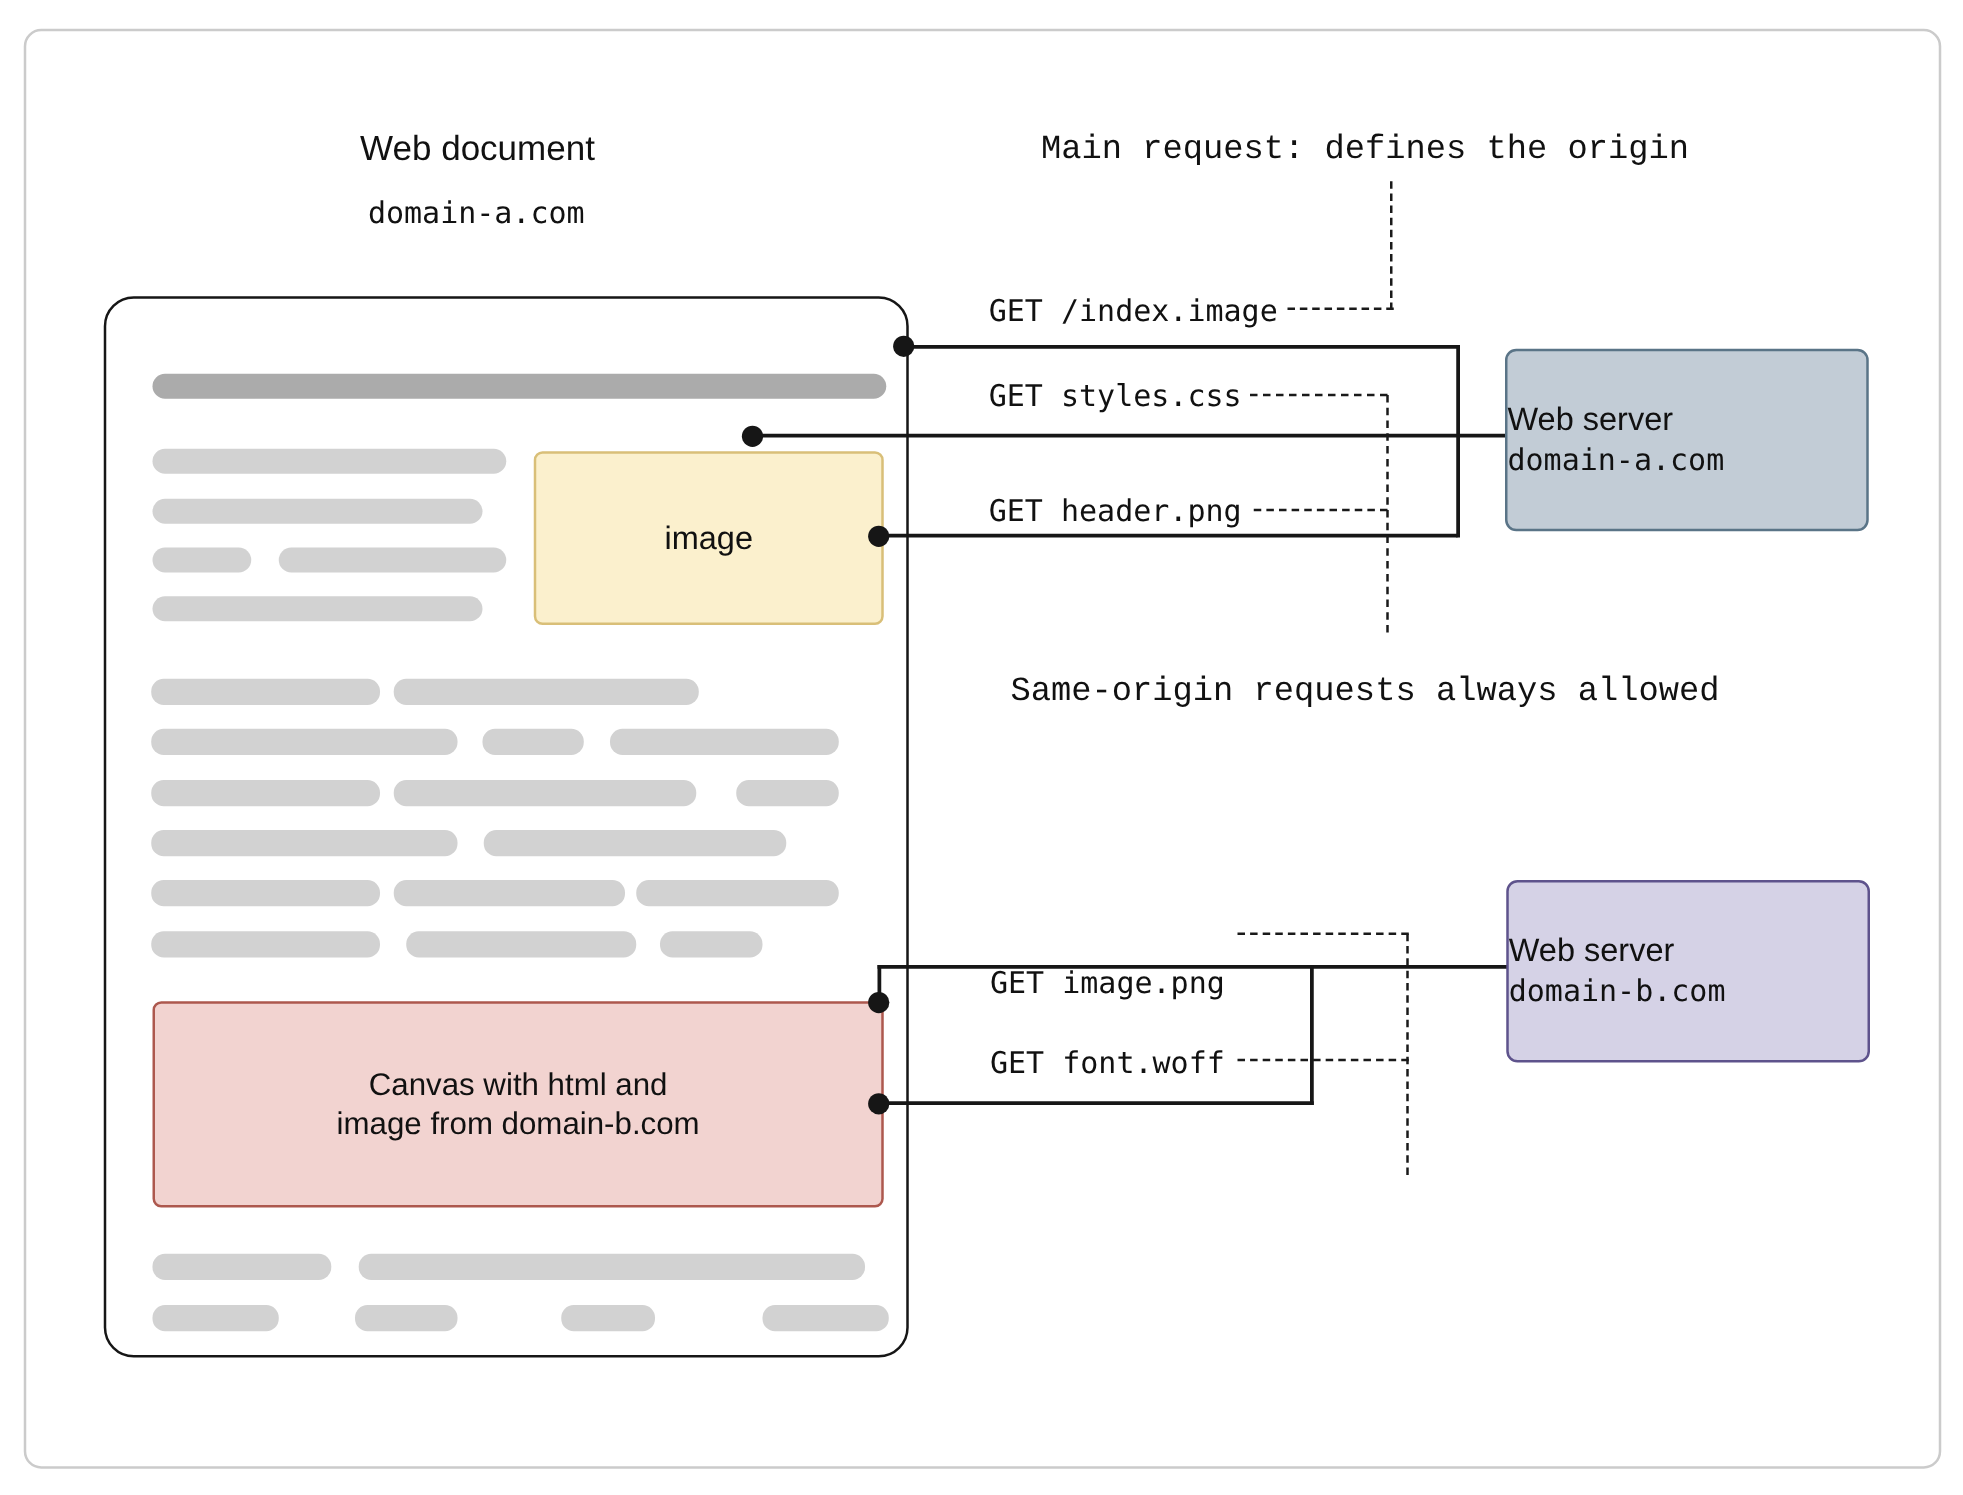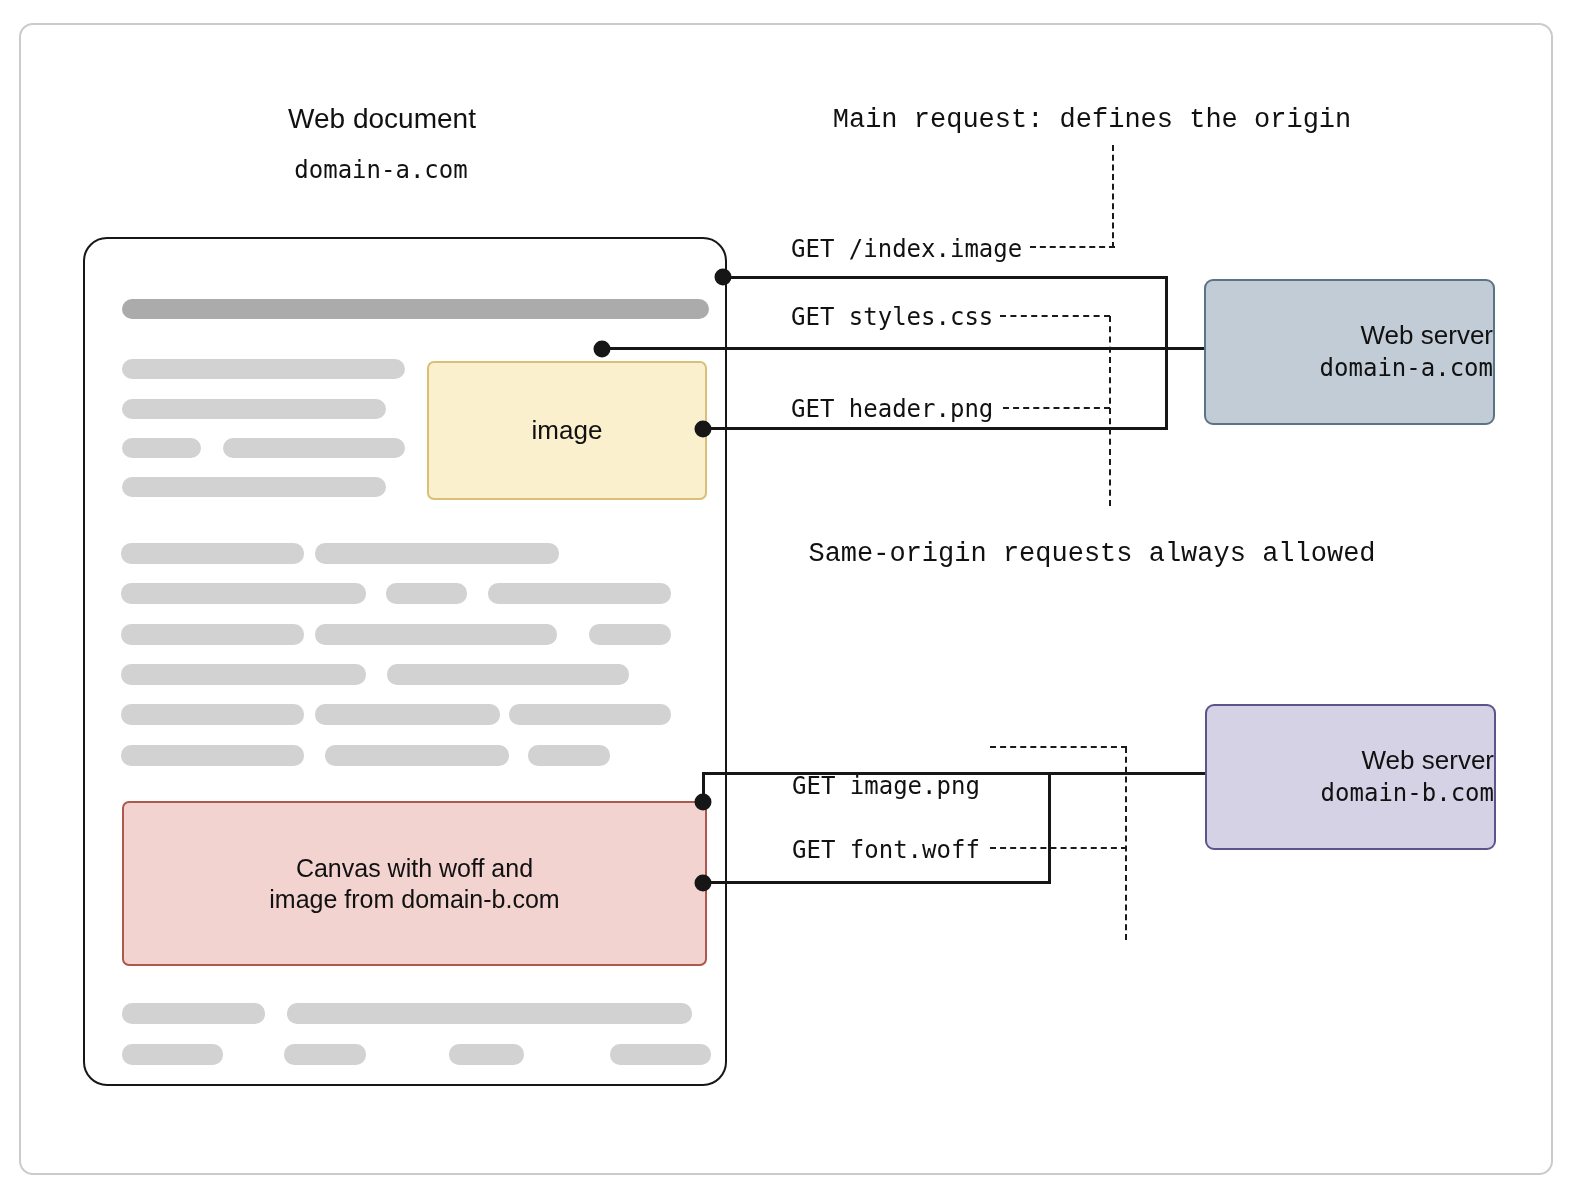--- a/index.html
+++ b/index.html
@@ -14,21 +14,21 @@
   .bar.dark{background:var(--bar-dark,#ababab);}
   .imgbox{position:absolute;left:427px;top:361px;width:276px;height:135px;
           background:var(--image-fill,#fbf0cd);border:2px solid var(--image-border,#d9bf78);
           border-radius:7px;display:flex;align-items:center;justify-content:center;
           font-size:26px;}
   .canvasbox{position:absolute;left:122px;top:801px;width:581px;height:161px;
           background:var(--canvas-fill,#f2d3d0);border:2px solid var(--canvas-border,#ad584e);
           border-radius:7px;display:flex;flex-direction:column;align-items:center;justify-content:center;
           font-size:25px;line-height:31px;text-align:center;}
   .server{position:absolute;width:287px;height:142px;border-radius:9px;
-          display:flex;flex-direction:column;align-items:flex-end;justify-content:center;
+          display:flex;flex-direction:column;align-items:flex-start;justify-content:center;
           text-align:center;}
   .server .t1{font-size:26px;line-height:33px;}
   .server .t2{font-family:"DejaVu Sans Mono",monospace;font-size:24px;line-height:33px;}
   .server-a{left:1204px;top:279px;background:var(--server-a-fill,#c2ccd6);
             border:2px solid var(--server-a-border,#5a7487);}
   .server-b{left:1205px;top:704px;background:var(--server-b-fill,#d5d2e6);
             border:2px solid var(--server-b-border,#5e538c);}
   .lbl{position:absolute;transform:translate(-50%,-50%);white-space:nowrap;}
   .lbl.sans27{font-size:27px;font-family:Liberation Mono, monospace;}
   .lbl.sans28{font-size:28px;}
@@ -82,21 +82,21 @@
   <div class="bar" style="left:122px;top:1044px;width:101px;"></div>
   <div class="bar" style="left:284px;top:1044px;width:82px;"></div>
   <div class="bar" style="left:449px;top:1044px;width:75px;"></div>
   <div class="bar" style="left:610px;top:1044px;width:101px;"></div>
 
   <div class="imgbox">
     <span>image</span>
   </div>
 
   <div class="canvasbox">
-    <span>Canvas with woff and</span>
+    <span>Canvas with html and</span>
     <span>image from domain-b.com</span>
   </div>
 
   <div class="hline" style="left:723px;top:276px;width:444px;"></div>
   <div class="vline" style="left:1165px;top:276px;height:154px;"></div>
   <div class="hline" style="left:602px;top:347px;width:603px;"></div>
   <div class="hline" style="left:703px;top:427px;width:463px;"></div>
 
   <div class="vline" style="left:702px;top:772px;height:30px;"></div>
   <div class="hline" style="left:702px;top:772px;width:504px;"></div>

